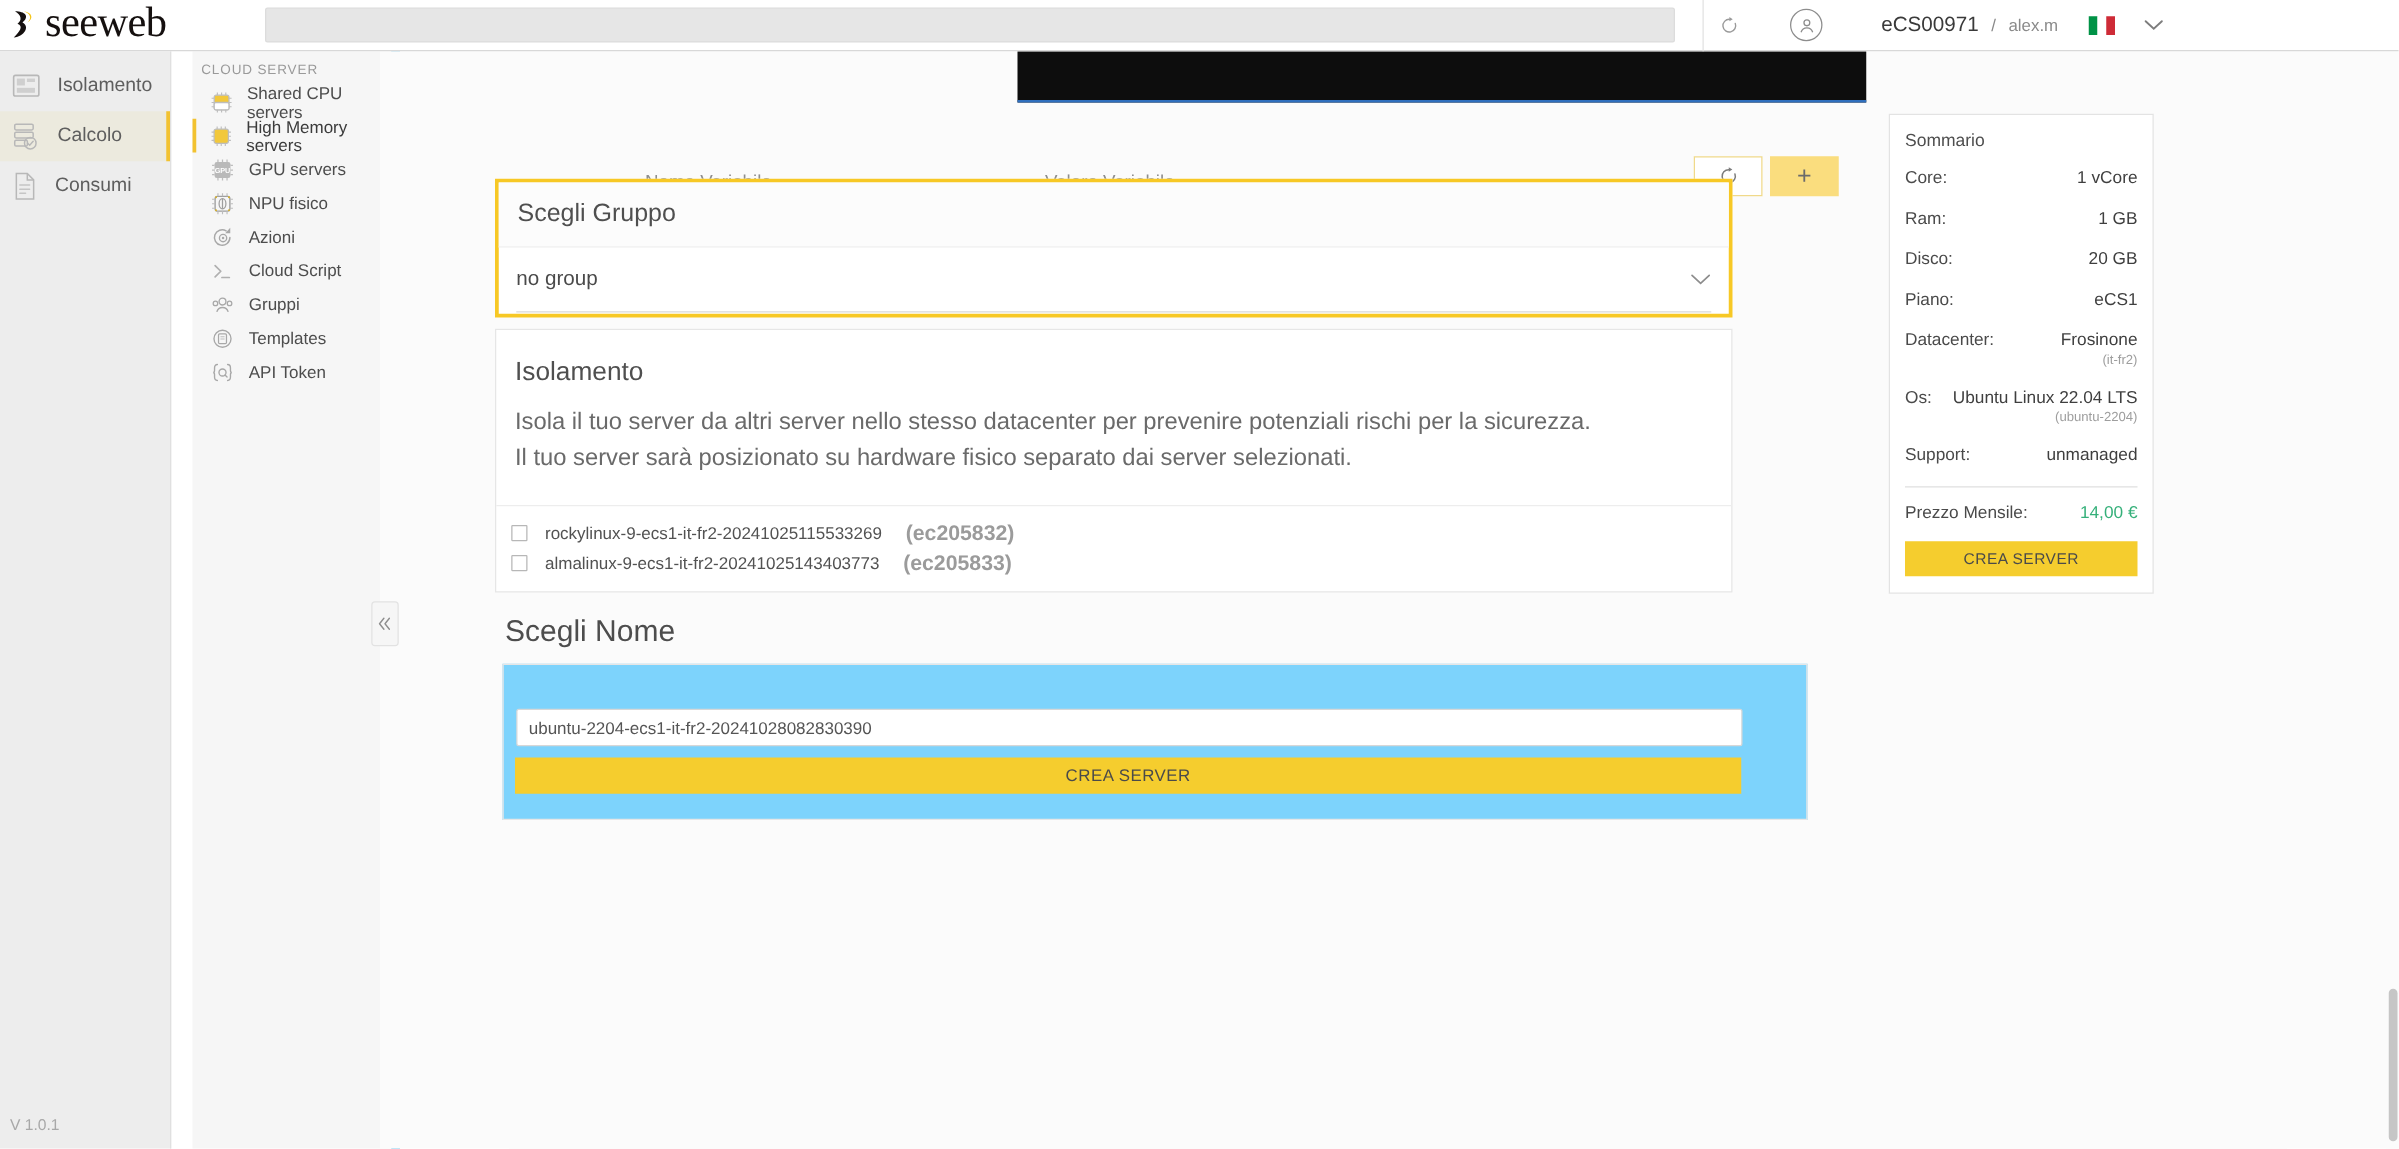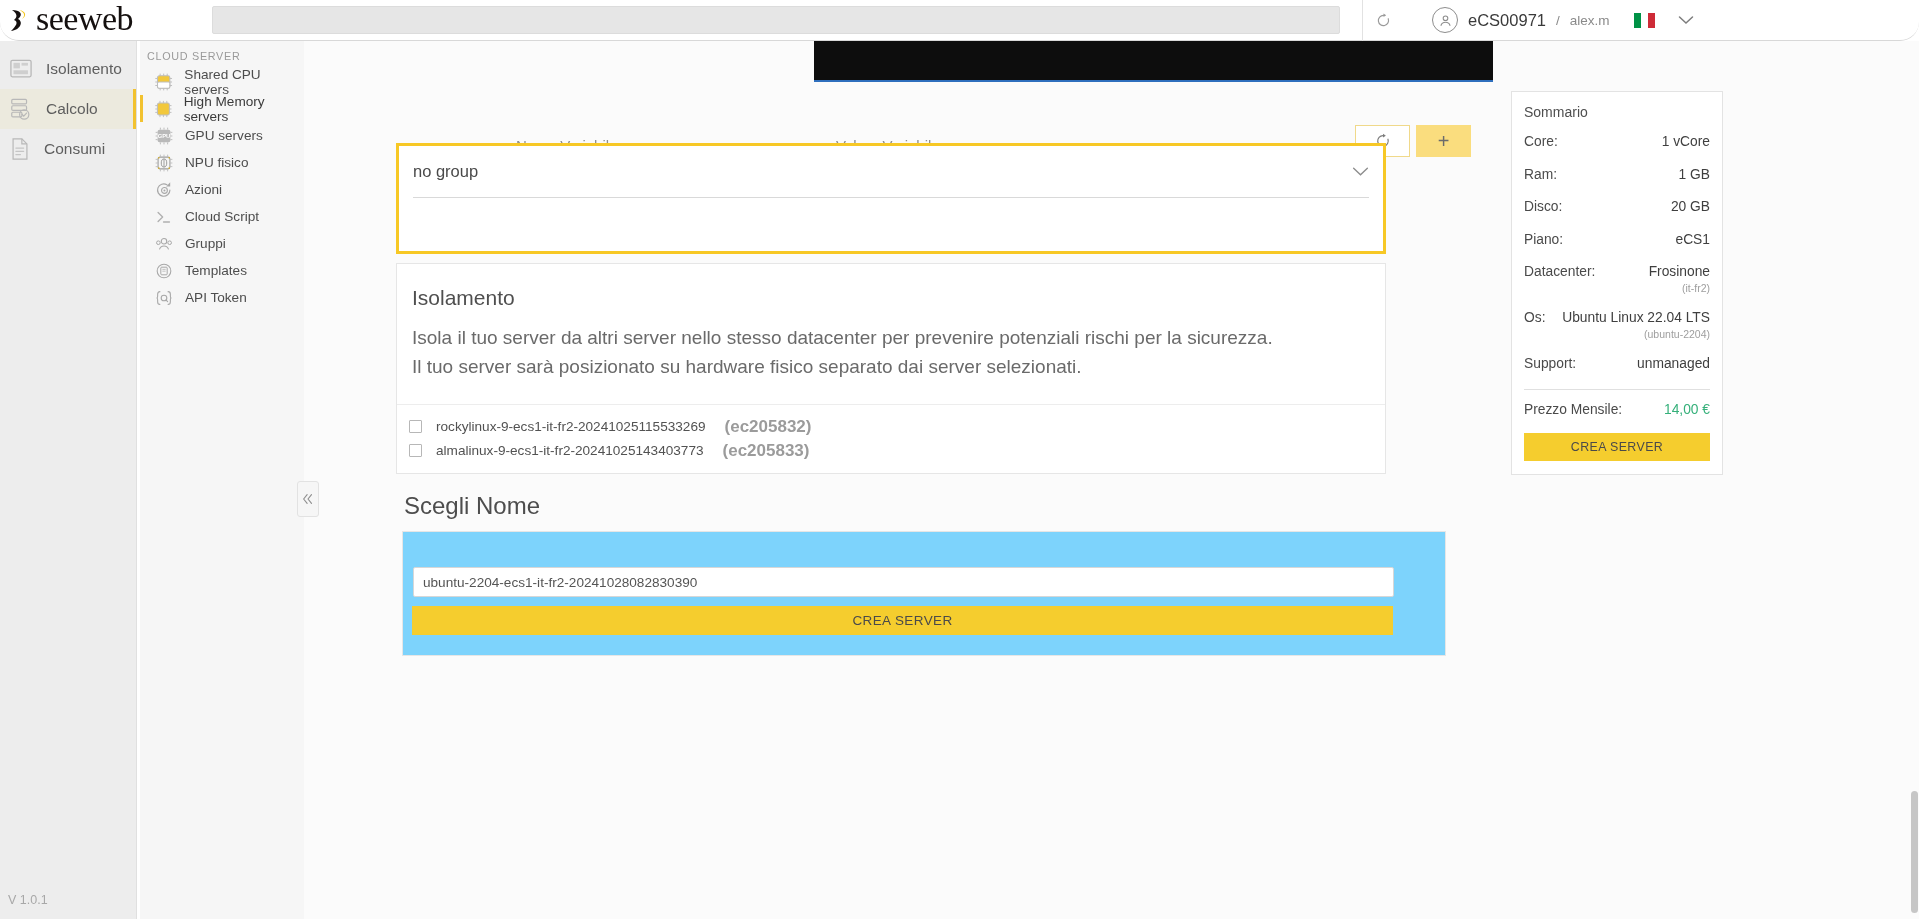--- a/index.html
+++ b/index.html
@@ -8,21 +8,21 @@
     font-family: "Liberation Sans", sans-serif;
     background: #ffffff;
     overflow: hidden;
   }
   #app { position: relative; width: 1919px; height: 919px; }
 
   
   .topbar {
     position: absolute; top: 0; left: 0; width: 1919px; height: 41px;
     background: #ffffff; border-bottom: 1px solid #d8d8d8;
-    display: flex; align-items: center; z-index: 20; border-radius: 19px;
+    display: flex; align-items: center; z-index: 20;
   }
   .logo-wrap {
     width: 172px; height: 41px; display: flex; align-items: center;
     padding-left: 6px;
   }
   .logo-text {
     font-family: "Liberation Serif", serif;
     font-size: 34px; color: #15100f; letter-spacing: -0.5px;
     line-height: 1; position: relative; top: -1px;
   }
@@ -38,21 +38,21 @@
     margin-left: 22px;
   }
   .user-cell {
     display: flex; align-items: center; gap: 10px; margin-left: 28px;
   }
   .avatar-circle {
     width: 26px; height: 26px; border-radius: 50%;
     border: 1.4px solid #8d8d8d; display: flex;
     align-items: center; justify-content: center;
   }
-  .user-name { font-size: 16.5px; color: #3a3a3a; }
+  .user-name { font-size: 16.5px; color: #3a3a3a; margin-left: 37px; }
   .user-sub { font-size: 13.5px; color: #8a8a8a; }
   .flag { width: 22px; height: 15px; display: flex; margin-left: 14px; }
   .flag i { display: block; width: 33.3%; height: 100%; }
   .flag .g { background: #009246; }
   .flag .w { background: #ffffff; }
   .flag .r { background: #ce2b37; }
   .caret-down { margin-left: 12px; }
 
   
   .nav-primary {
@@ -67,22 +67,22 @@
   .nav-item.active { background: #eceade; }
   .nav-item.active::after {
     content: ""; position: absolute; right: 0; top: 0;
     width: 3px; height: 40px; background: #f2c230;
   }
   .nav-spacer { height: 8px; }
   .version { position: absolute; left: 8px; bottom: 12px; font-size: 12.5px; color: #a8a8a8; }
 
   
   .nav-secondary {
-    position: absolute; top: 41px; left: 140px; width: 166px; height: 878px;
-    background: #f6f6f6; border-right: 1px solid #0ea5e9;
+    position: absolute; top: 41px; left: 154px; width: 166px; height: 878px;
+    background: #f6f6f6; border-right: 7px solid #0ea5e9;
   }
   .nav-section-title {
     font-size: 10.8px; color: #9a9a9a; letter-spacing: 0.7px;
     padding: 9px 0 6px 7px;
   }
   .sub-item {
     height: 27px; display: flex; align-items: center;
     padding-left: 14px; gap: 11px; cursor: pointer; position: relative;
   }
   .sub-item .lbl { font-size: 13.6px; color: #4d4d4d; }
@@ -430,20 +430,23 @@
       <div class="btn-refresh-var">
         <svg width="16" height="16" viewBox="0 0 20 20">
           <path d="M10 3.4 A6.6 6.6 0 1 0 16.2 7.8" fill="none" stroke="#7c7c7c" stroke-width="1.5" stroke-linecap="round"></path>
           <path d="M10 1 L10 5.6 L13.6 3.3 Z" fill="#7c7c7c"></path>
         </svg>
       </div>
       <div class="btn-add-var">+</div>
     </div>
 
     <div class="group-block">
+      <div class="block-head">
+        <span class="ttl">Scegli Gruppo</span>
+      </div>
       <div class="select-row">
         <span class="val">no group</span>
         <svg width="17" height="11" viewBox="0 0 18 12">
           <path d="M1.5 2.5 L9 9.5 L16.5 2.5" fill="none" stroke="#8d8d8d" stroke-width="1.5" stroke-linecap="round"></path>
         </svg>
       </div>
     </div>
 
     <div class="iso-block">
       <div class="iso-title">Isolamento</div>

